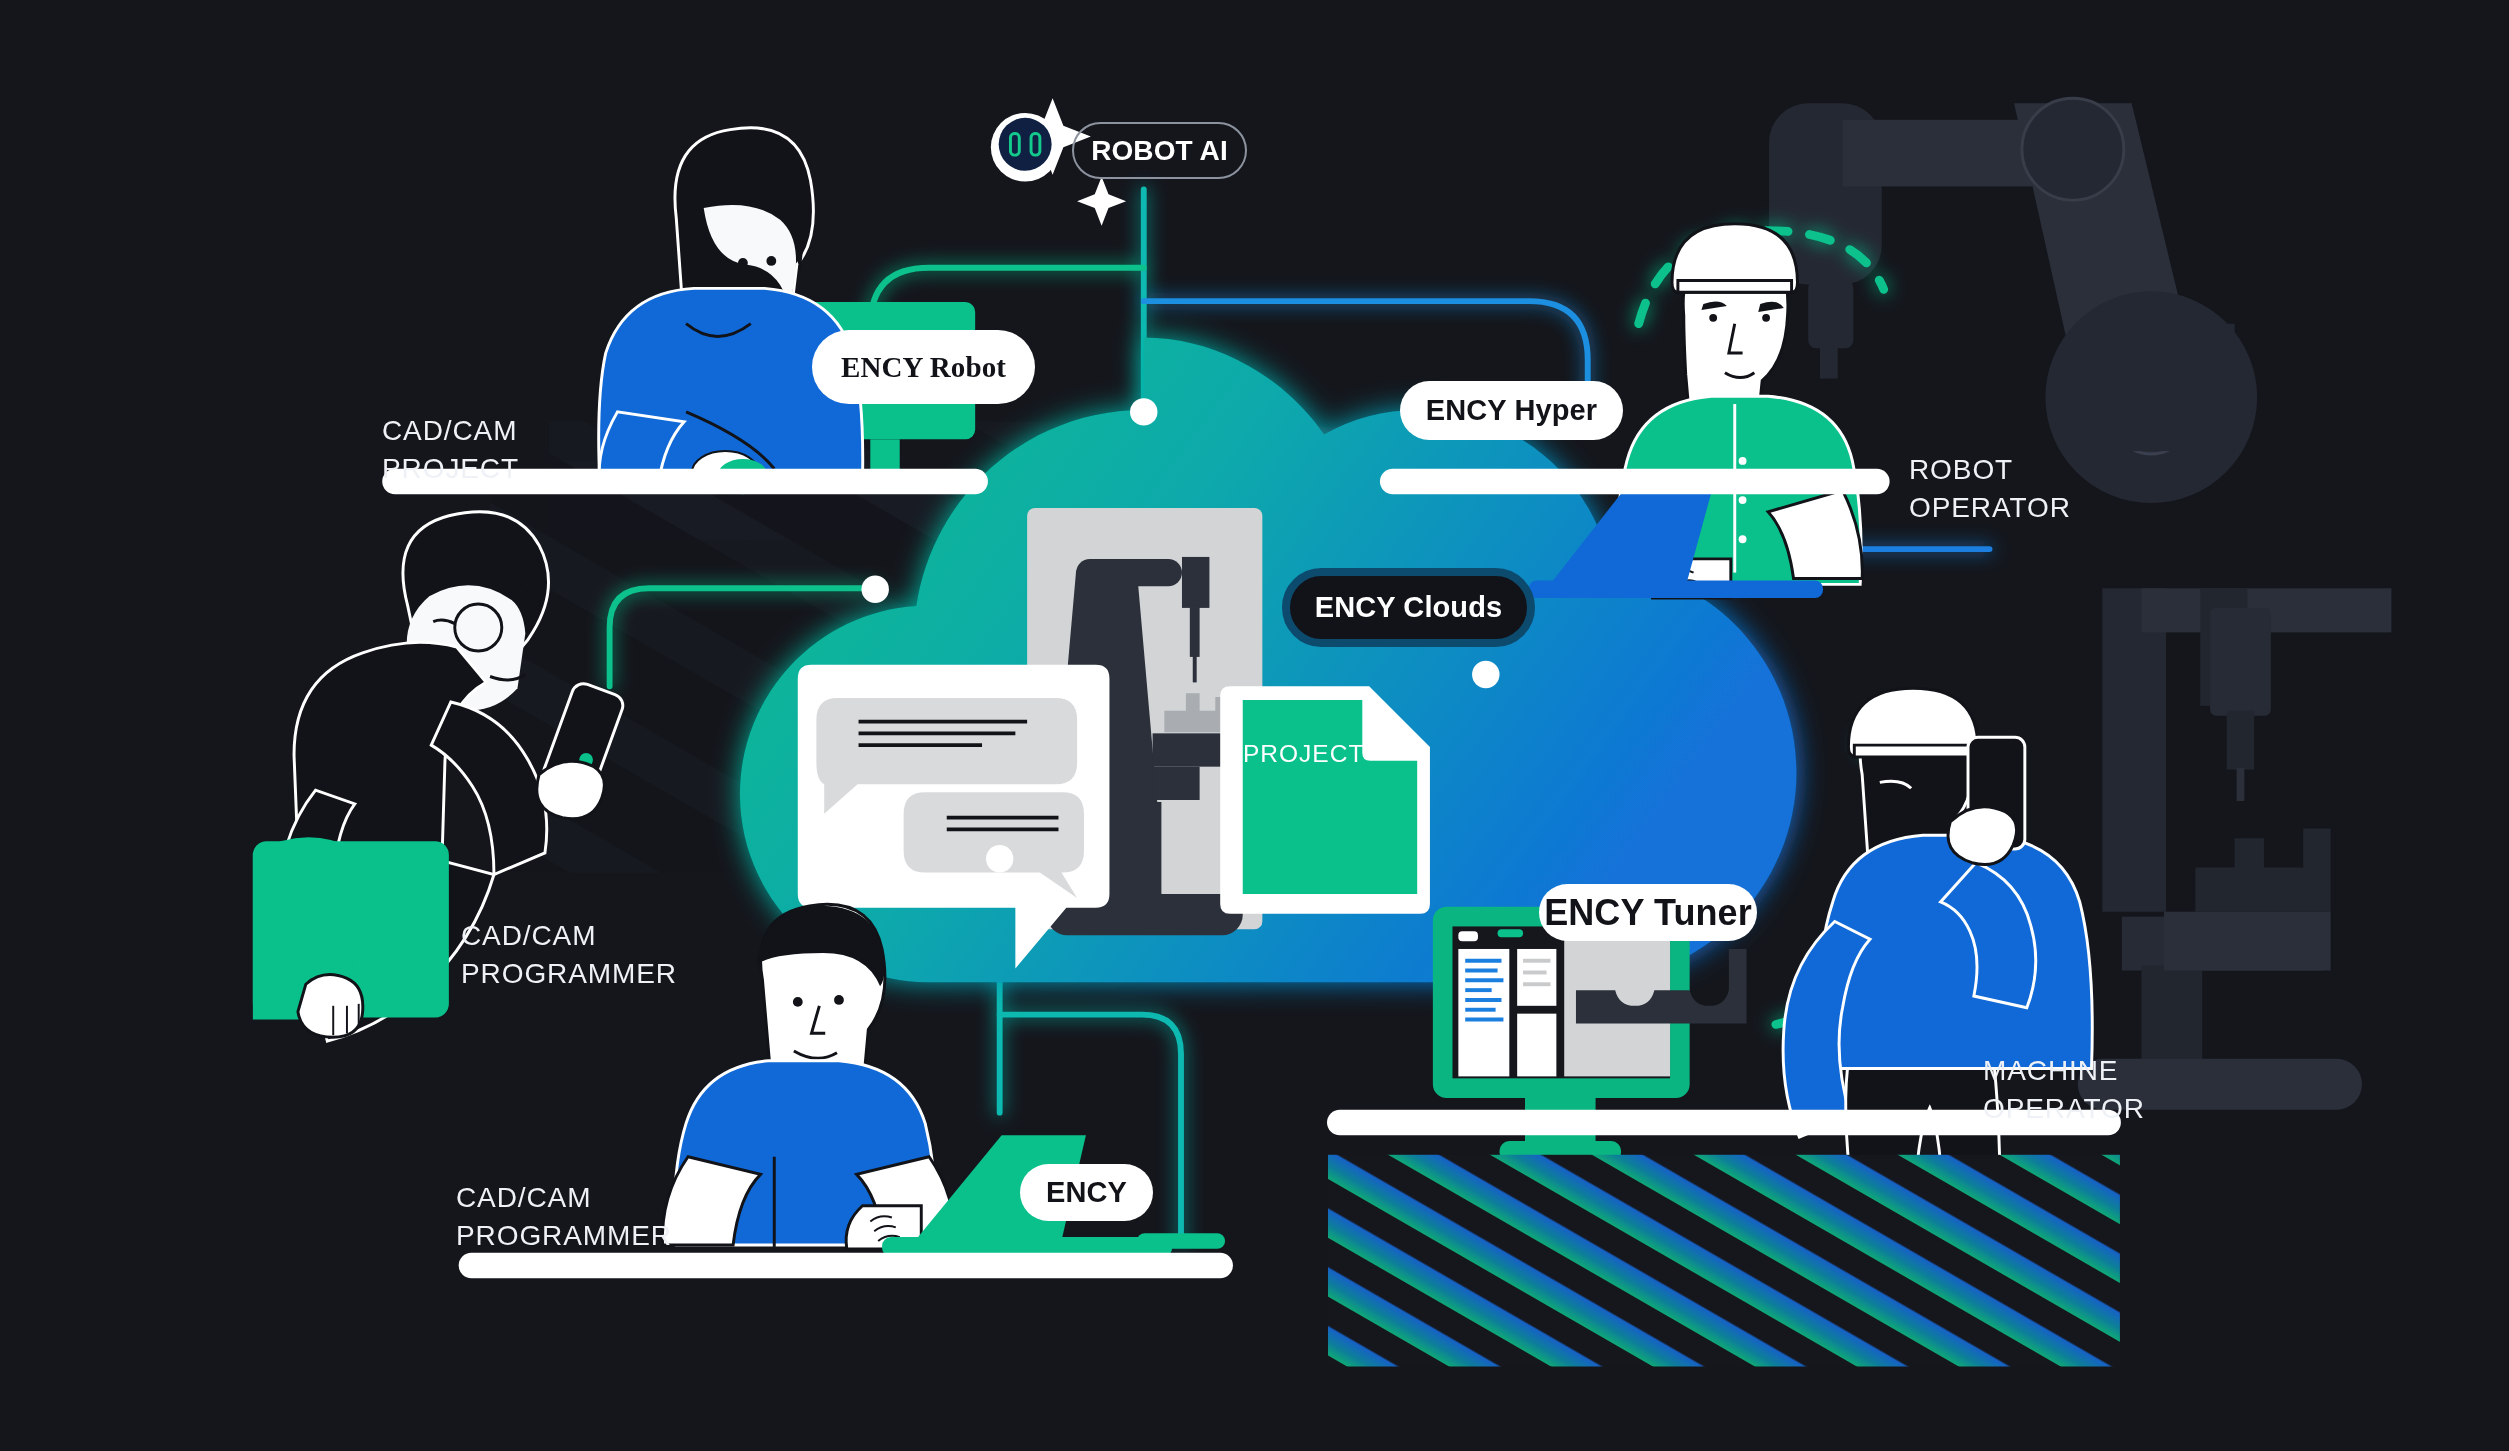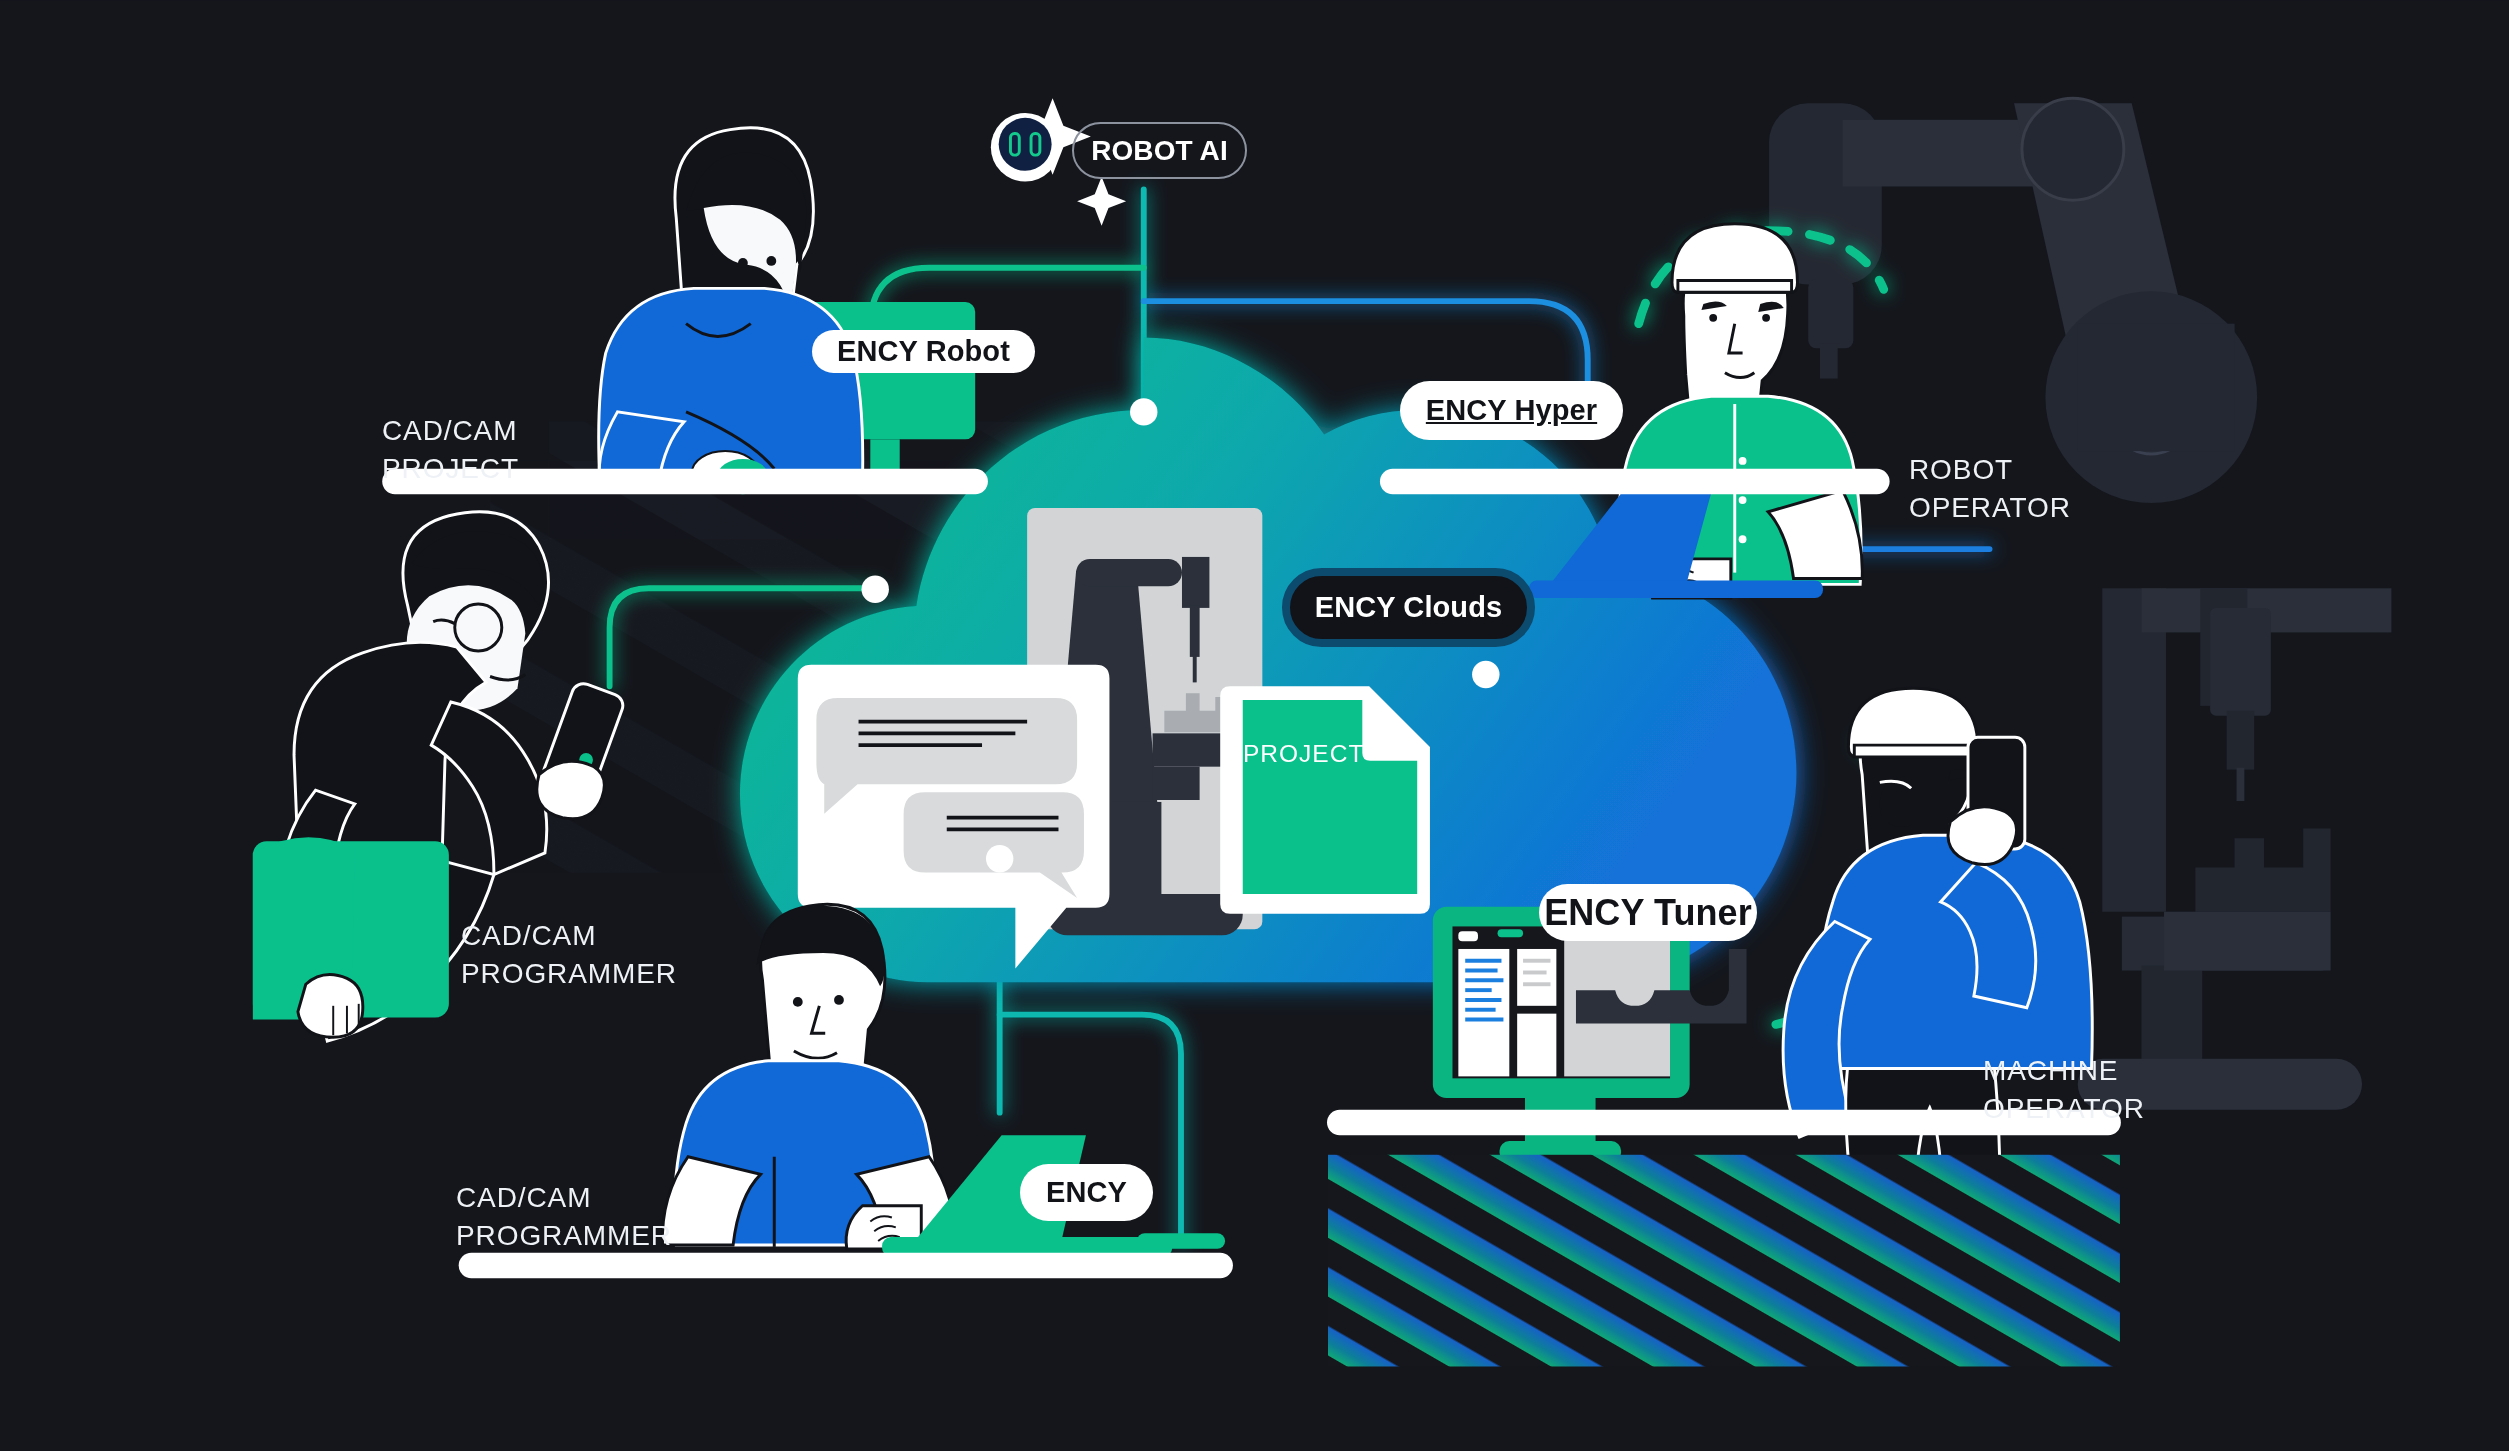--- a/index.html
+++ b/index.html
@@ -319,23 +319,23 @@
   <g>
     <circle cx="1046" cy="150" r="35" fill="#ffffff"></circle>
     <circle cx="1046" cy="147" r="27" fill="#0f2043"></circle>
     <rect x="1031" y="136" width="9" height="22" rx="4" fill="none" stroke="#14c98c" stroke-width="3"></rect>
     <rect x="1052" y="136" width="9" height="22" rx="4" fill="none" stroke="#14c98c" stroke-width="3"></rect>
   </g>
 </svg>
 
 <div class="badge outline" style="left:1072px;top:122px;width:171px;height:53px;font-size:28px;">ROBOT AI</div>
 
-<div class="badge" style="left:812px;top:330px;width:223px;height:43px;font-size:29px;">ENCY Robot</div>
-
-<div class="badge" style="left:1400px;top:381px;width:223px;height:59px;font-size:29px;text-decoration:underline;">ENCY Hyper</div>
+<div class="badge" style="left:812px;top:330px;width:223px;height:74px;font-size:29px;font-family:Liberation Serif, serif;">ENCY Robot</div>
+
+<div class="badge" style="left:1400px;top:381px;width:223px;height:59px;font-size:29px;">ENCY Hyper</div>
 
 <div class="badge dark" style="left:1282px;top:568px;width:237px;height:63px;font-size:29px;">ENCY Clouds</div>
 
 <div class="badge" style="left:1539px;top:884px;width:218px;height:57px;font-size:36px;">ENCY Tuner</div>
 
 <div class="badge" style="left:1020px;top:1164px;width:133px;height:57px;font-size:29px;">ENCY</div>
 
 <div class="role-label" style="left:382px;top:392px;">
   <div>CAD/CAM</div>
   <div>PROJECT</div>

